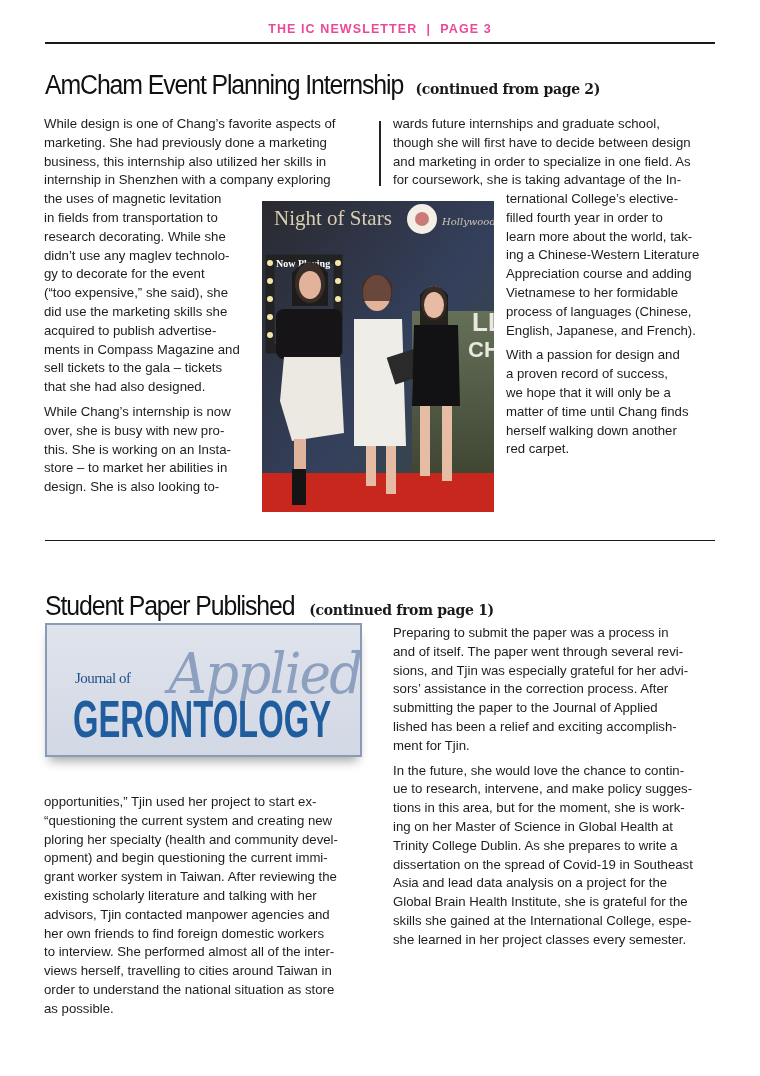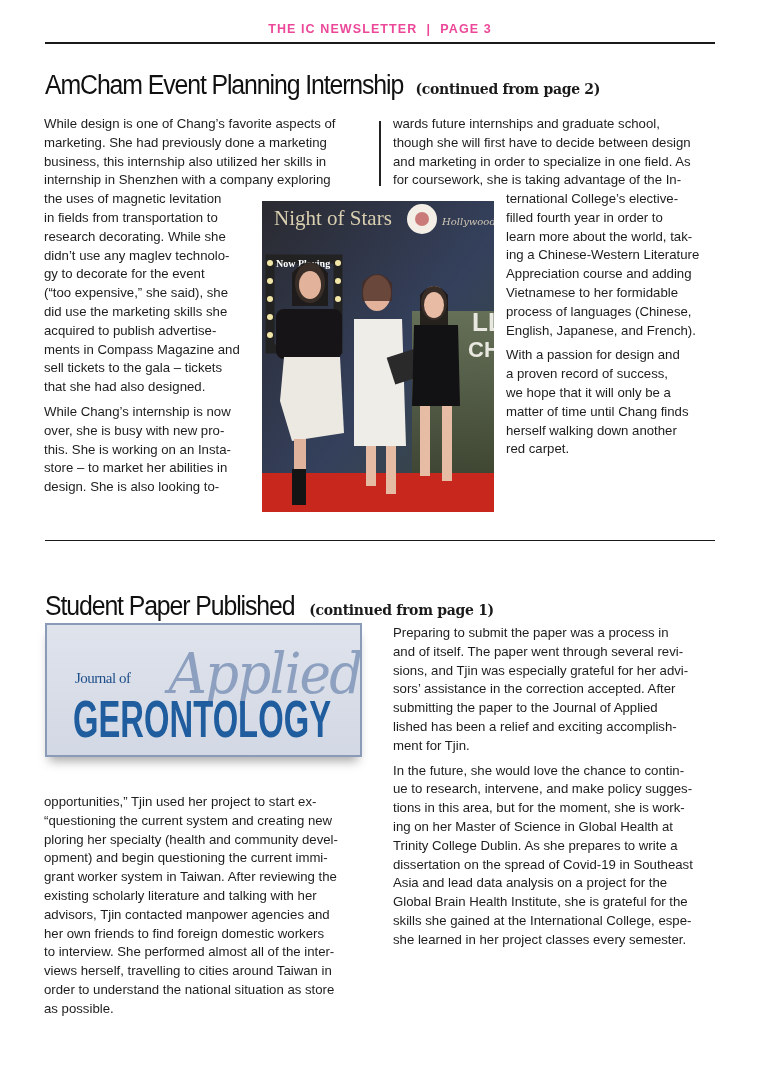--- a/index.html
+++ b/index.html
@@ -194,21 +194,21 @@
       <span class="line">order to understand the national situation as store</span>
       <span class="line">as possible.</span>
     </div>
 </div>
 
 <div class="abs body-text" style="left:393px; top:624px; width:330px;">
   <div id="a2c2p1">
       <span class="line">Preparing to submit the paper was a process in</span>
       <span class="line">and of itself. The paper went through several revi-</span>
       <span class="line">sions, and Tjin was especially grateful for her advi-</span>
-      <span class="line">sors’ assistance in the correction accepted. After</span>
+      <span class="line">sors’ assistance in the correction process. After</span>
       <span class="line">submitting the paper to the Journal of Applied</span>
       <span class="line">lished has been a relief and exciting accomplish-</span>
       <span class="line">ment for Tjin.</span>
     </div>
   <div class="para-gap"></div>
   <div id="a2c2p2">
       <span class="line">In the future, she would love the chance to contin-</span>
       <span class="line">ue to research, intervene, and make policy sugges-</span>
       <span class="line">tions in this area, but for the moment, she is work-</span>
       <span class="line">ing on her Master of Science in Global Health at</span>

